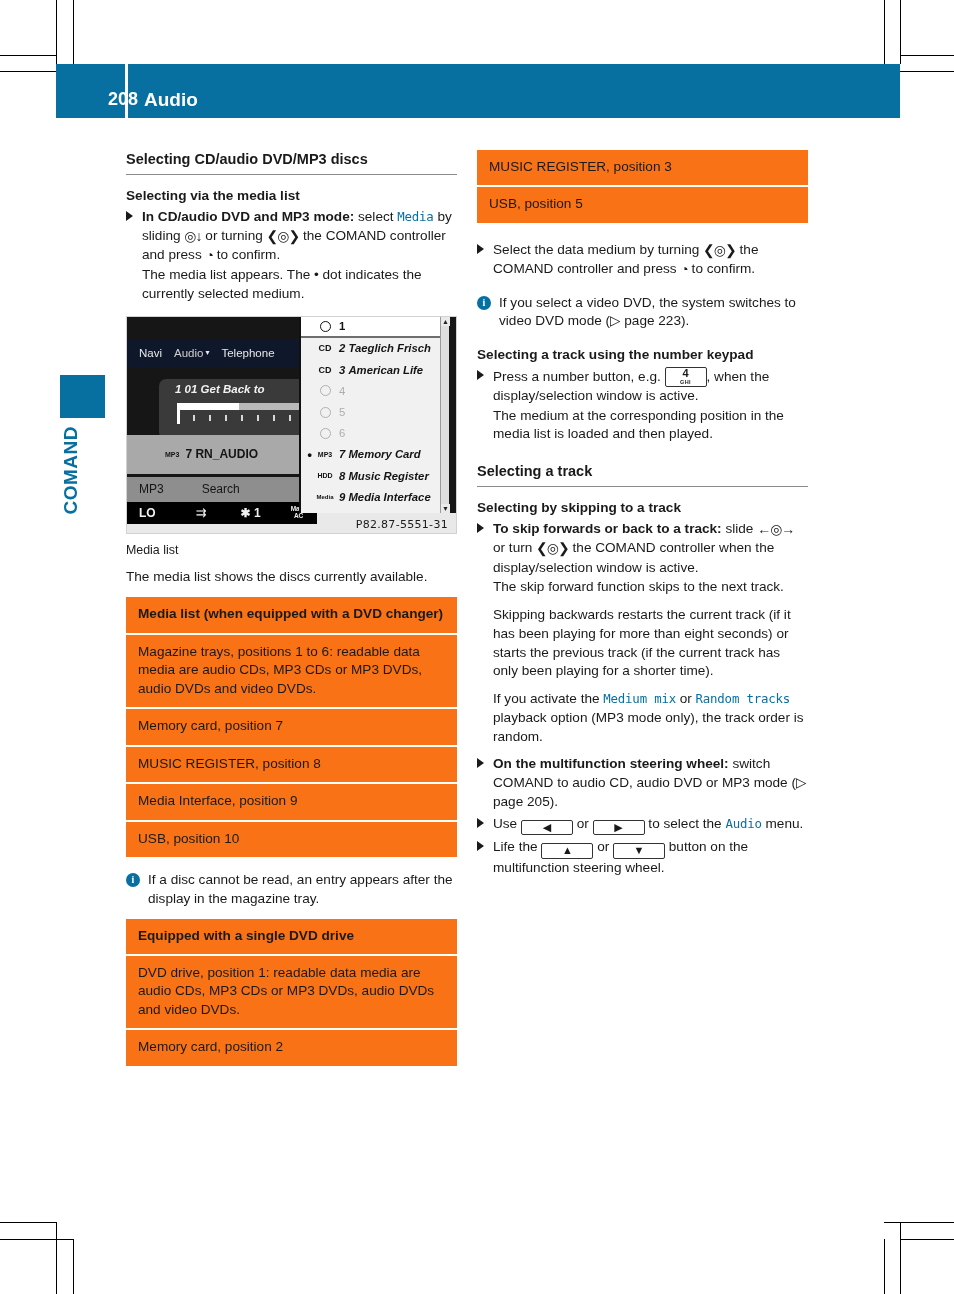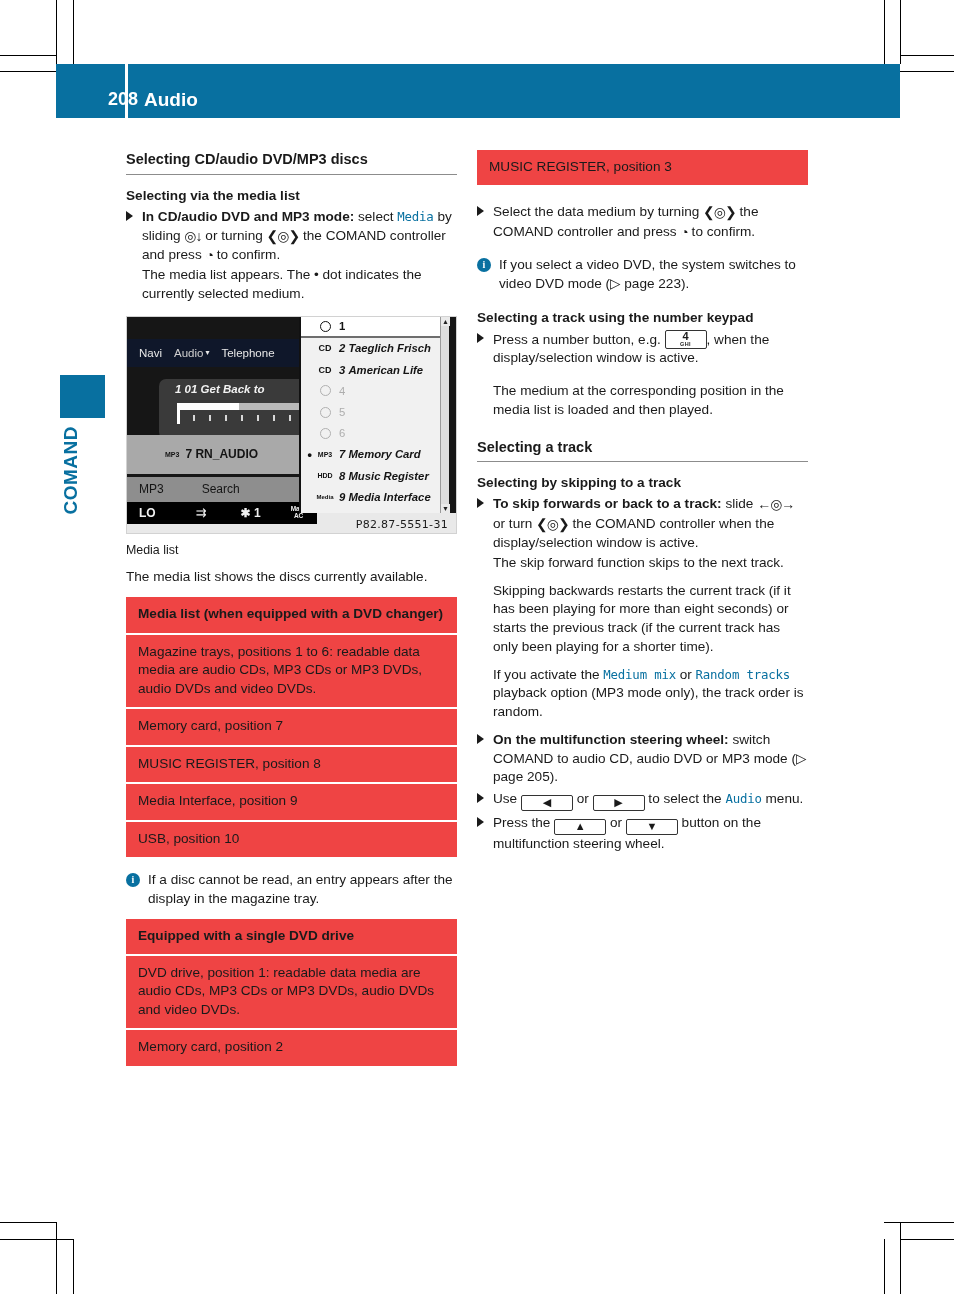--- a/index.html
+++ b/index.html
@@ -83,21 +83,21 @@
   .note .ibadge{
     position:absolute;left:0;top:2px;width:14px;height:14px;border-radius:50%;
     background:#0870a0;color:#fff;font-size:10px;font-weight:bold;
     display:flex;align-items:center;justify-content:center;line-height:1;
     font-family:"Liberation Serif", serif;
   }
 
   
   .gtable{margin-top:10px;}
   .grow{
-    background:#ef4444;padding:8px 12px 9px 12px;font-size:13.6px;line-height:1.36;
+    background:#f97316;padding:8px 12px 9px 12px;font-size:13.6px;line-height:1.36;
     border-bottom:2px solid #ffffff;
   }
   .grow.head{font-weight:bold;}
   .grow:last-child{border-bottom:none;}
 
   
   .shot{
     position:relative;width:331px;height:218px;margin-top:12px;
     background:#e9e9e9;border:1px solid #d2d2d2;box-sizing:border-box;
     overflow:hidden;font-family:"Liberation Sans", sans-serif;
@@ -371,36 +371,37 @@
       <div class="grow head">Equipped with a single DVD drive</div>
       <div class="grow">DVD drive, position 1: readable data media are audio CDs, MP3 CDs or MP3 DVDs, audio DVDs and video DVDs.</div>
       <div class="grow">Memory card, position 2</div>
     </div>
   </div>
 
   <div class="col col-right">
 
     <div class="gtable" style="margin-top:0;">
       <div class="grow">MUSIC REGISTER, position 3</div>
+      <div class="grow">USB, position 5</div>
     </div>
 
     <div class="bullet" style="margin-top:18px;">
       <span class="tri"></span><span>Select the data medium by turning </span><span class="ctrl">❮◎❯</span><span> the COMAND controller and press </span><span class="ctrl">◔</span><span> to confirm.</span>
     </div>
 
     <div class="note">
       <span class="ibadge">i</span>
       <span>If you select a video DVD, the system switches to video DVD mode (▷ page 223).</span>
     </div>
 
     <h3 class="sub">Selecting a track using the number keypad</h3>
 
     <div class="bullet">
       <span class="tri"></span><span>Press a number button, e.g. </span><span class="key"><span class="kn">4</span><span class="ks">GHI</span></span><span>, when the display/selection window is active.</span>
-      <div style="margin-top:14px;">The medium at the corresponding position in the media list is loaded and then played.</div>
+      <div style="margin-top:1px;">The medium at the corresponding position in the media list is loaded and then played.</div>
     </div>
 
     <h2 class="sec" style="margin-top:18px;">Selecting a track</h2>
 
     <h3 class="sub tight">Selecting by skipping to a track</h3>
 
     <div class="bullet">
       <span class="tri"></span><span class="b">To skip forwards or back to a track:</span><span> slide </span><span class="ctrl">←◎→</span><span> or turn </span><span class="ctrl">❮◎❯</span><span> the COMAND controller when the display/selection window is active.</span>
       <div style="margin-top:1px;">The skip forward function skips to the next track.</div>
       <div style="margin-top:9px;">Skipping backwards restarts the current track (if it has been playing for more than eight seconds) or starts the previous track (if the current track has only been playing for a shorter time).</div>
@@ -410,17 +411,17 @@
 
     <div class="bullet" style="margin-top:9px;">
       <span class="tri"></span><span class="b">On the multifunction steering wheel:</span><span> switch COMAND to audio CD, audio DVD or MP3 mode (▷ page 205).</span>
     </div>
 
     <div class="bullet">
       <span class="tri"></span><span>Use </span><span class="key arrow">◀</span><span> or </span><span class="key arrow">▶</span><span> to select the </span><span class="mono">Audio</span><span> menu.</span>
     </div>
 
     <div class="bullet">
-      <span class="tri"></span><span>Press the </span><span class="key arrow">▲</span><span> or </span><span class="key arrow">▼</span><span> button on the multifunction steering wheel.</span>
+      <span class="tri"></span><span>Life the </span><span class="key arrow">▲</span><span> or </span><span class="key arrow">▼</span><span> button on the multifunction steering wheel.</span>
     </div>
 
   </div>
 </div>
 
 </body></html>

